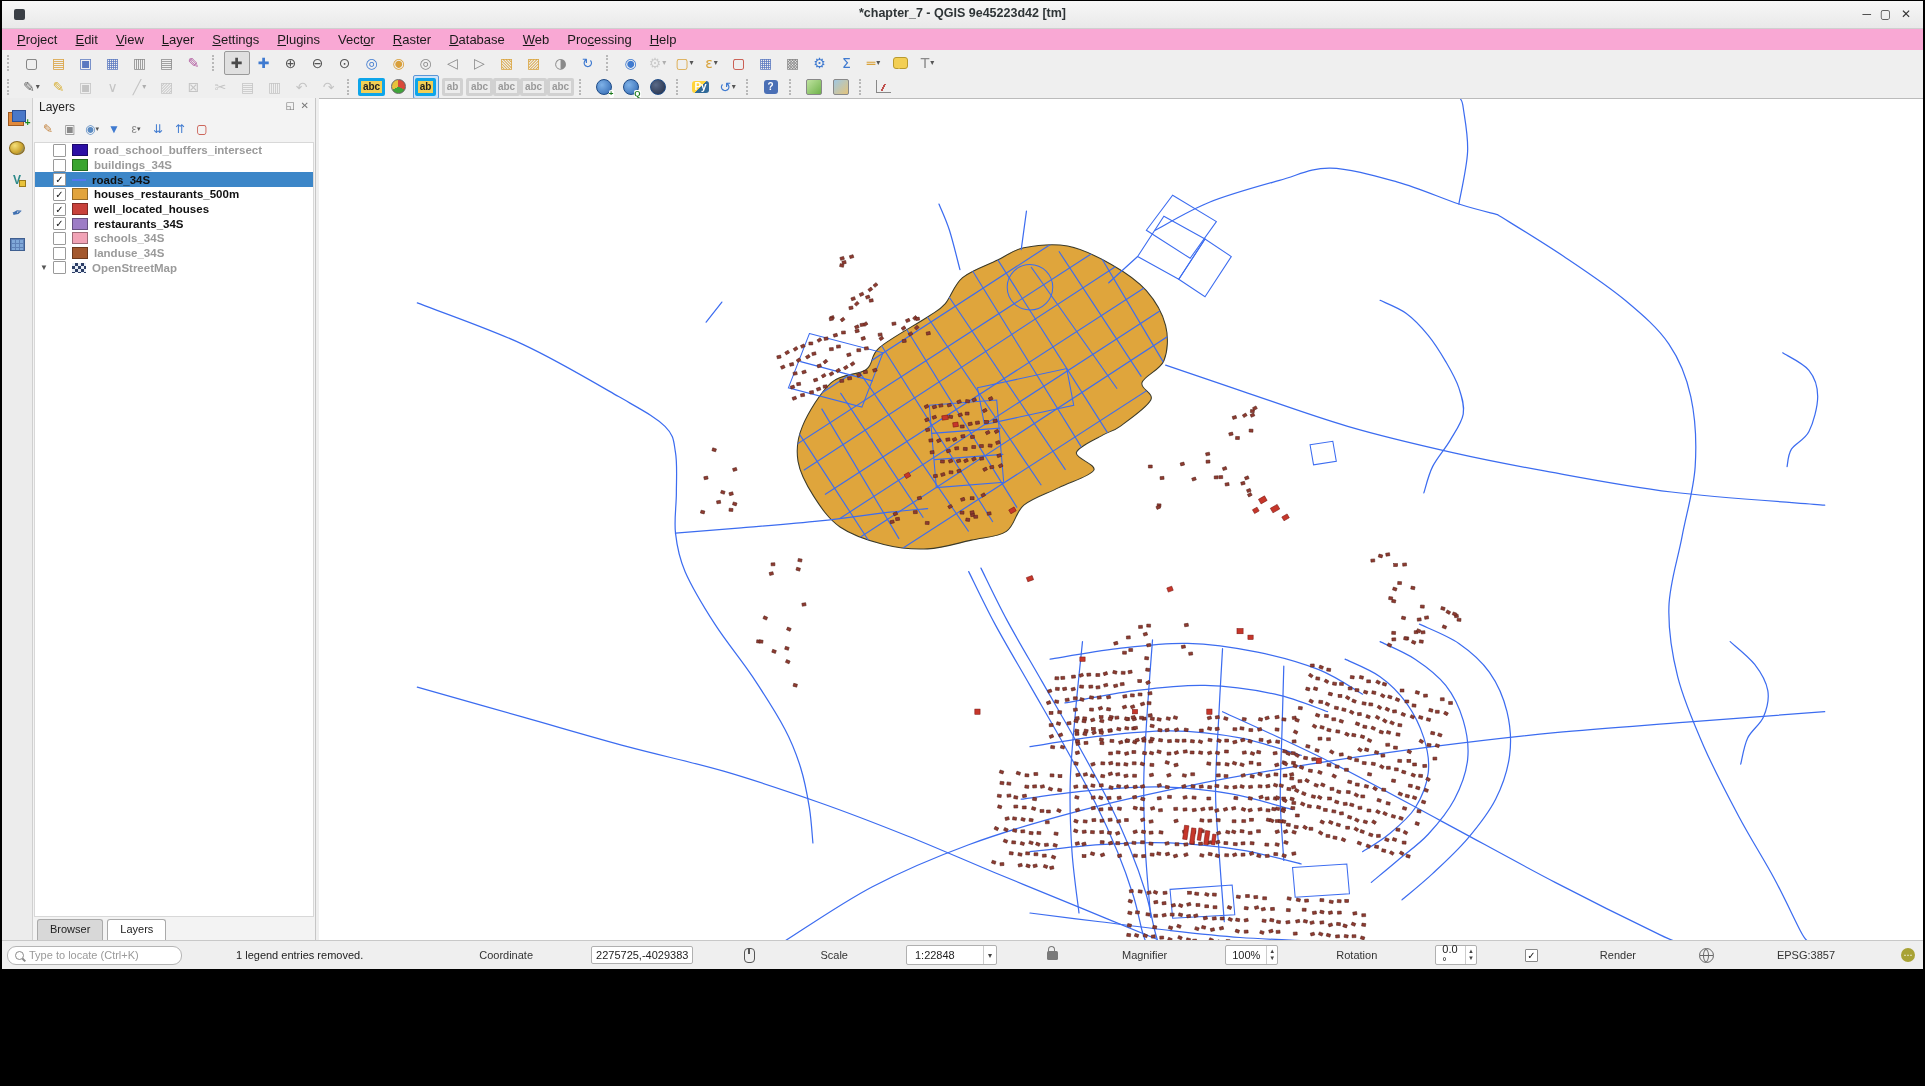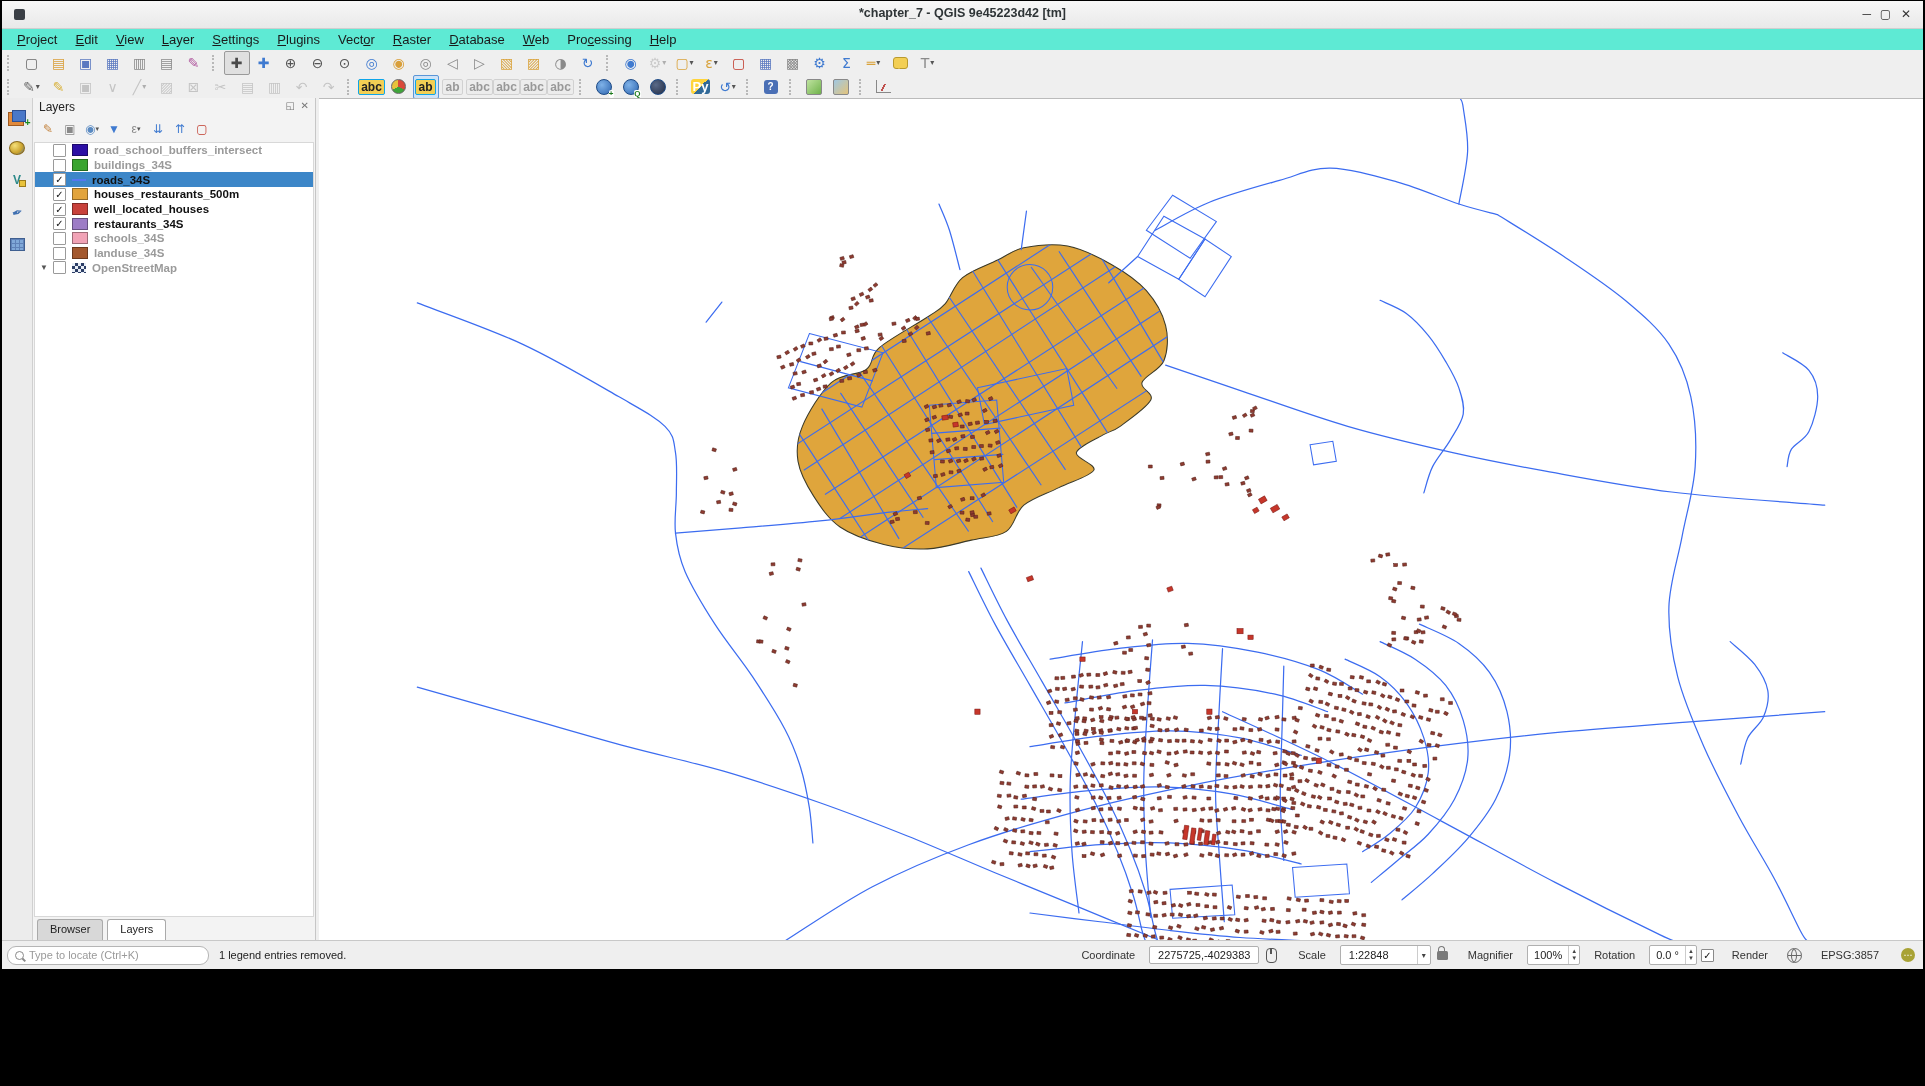--- a/index.html
+++ b/index.html
@@ -5,42 +5,42 @@
   html,body{margin:0;padding:0;background:#000;width:1925px;height:1086px;overflow:hidden;
     font-family:"Liberation Sans","DejaVu Sans",sans-serif;-webkit-font-smoothing:antialiased;}
   #window{position:absolute;top:1px;left:2px;width:1921px;height:968px;background:#efefef;}
   
   #titlebar{position:absolute;top:0;left:0;right:0;height:27px;
     background:linear-gradient(#f7f7f7,#e9e9e9);border-bottom:1px solid #cfcfcf;}
   #appicon{position:absolute;left:12px;top:8px;width:11px;height:11px;background:#3a3f45;border-radius:2px;}
   #title{position:absolute;left:0;right:0;top:5px;text-align:center;font-size:12.5px;font-weight:bold;color:#2e3436;}
   .winctl{position:absolute;top:6px;font-size:12px;color:#333;cursor:default;}
   
-  #menubar{position:absolute;top:28px;left:0;right:0;height:21px;background:#5eead4;display:flex;align-items:center;padding-left:6px;}
+  #menubar{position:absolute;top:28px;left:0;right:0;height:21px;background:#f9a8d4;display:flex;align-items:center;padding-left:6px;}
   .menuitem{font-size:13px;color:#1a1a1a;padding:2px 9px;}
   .menuitem u{text-decoration:underline;}
   
   .toolbar{position:absolute;left:0;right:0;display:flex;align-items:center;background:#efefef;}
   #toolbar1{top:49px;height:25px;border-bottom:1px solid #e2e2e2;}
   #toolbar2{top:74px;height:23px;border-bottom:1px solid #d6d6d6;}
   .tgroup{display:flex;align-items:center;}
   .thandle{width:5px;height:16px;border-left:2px dotted #b8b8b8;margin:0 4px 0 5px;}
   .tbtn{position:relative;width:24px;height:22px;display:flex;align-items:center;justify-content:center;border:1px solid transparent;border-radius:2px;margin:0 0.5px;}
   .tbtn.active{border-color:#9a9a9a;background:#e0e0e0;}
   .tbtn.selected{border-color:#5a96d8;background:#cfe3f7;}
   .tbtn.disabled{opacity:0.42;}
   .tbtn .gly{font-family:"DejaVu Sans",sans-serif;font-size:14px;line-height:1;}
   .tbtn .caret{font-size:8px;color:#555;margin-left:1px;}
-  .abctag{font-size:12px;font-weight:bold;color:#222;background:#f3cf54;border:1px solid #0ea5e9;border-radius:2px;padding:1px 2px;line-height:1;}
+  .abctag{font-size:10px;font-weight:bold;color:#222;background:#f3cf54;border:3px solid #0ea5e9;border-radius:2px;padding:1px 2px;line-height:1;}
   .abctag.gray{background:#e8e8e8;border-color:#aaa;}
   .pieic{width:13px;height:13px;border-radius:50%;background:conic-gradient(#d94a3a 0 120deg,#3fa53a 120deg 240deg,#e8c23a 240deg 360deg);border:1px solid #666;}
   .globeic{width:14px;height:14px;border-radius:50%;background:radial-gradient(circle at 35% 35%,#7fb2e8,#2f66b0);border:1px solid #1d4a86;position:relative;}
   .globeic .badge{position:absolute;right:-3px;bottom:-4px;font-size:8px;font-weight:bold;color:#1c7a1c;background:#fff;border-radius:2px;line-height:1;}
   .globeic.dark{background:radial-gradient(circle at 35% 35%,#5a6a88,#222c44);}
-  .pyic{font-size:13px;font-weight:bold;color:#2b5b84;background:linear-gradient(135deg,#ffd43b 0 50%,#306998 50% 100%);border-radius:3px;padding:1px 2px;line-height:1;color:#fff;}
+  .pyic{font-size:10px;font-weight:bold;color:#2b5b84;background:linear-gradient(135deg,#ffd43b 0 50%,#306998 50% 100%);border-radius:3px;padding:1px 2px;line-height:1;color:#fff;}
   .helpic{width:14px;height:14px;border-radius:3px;background:#4a6fb5;color:#fff;font-size:10px;font-weight:bold;display:flex;align-items:center;justify-content:center;}
   .mapic{width:14px;height:14px;border-radius:2px;border:1px solid #888;}
   .mapic.m1{background:linear-gradient(135deg,#bfe3a0,#6fb24a);}
   .mapic.m2{background:linear-gradient(135deg,#a0c8e3,#e3c37a);}
   .chartic{width:14px;height:12px;border-left:1.5px solid #888;border-bottom:1.5px solid #888;position:relative;}
   .chartic::after{content:"";position:absolute;left:1px;bottom:1px;width:10px;height:7px;
     background:linear-gradient(115deg,transparent 45%,#c0504d 45%,#c0504d 60%,transparent 60%);}
   .balloonic{width:13px;height:10px;background:#f3cf54;border:1px solid #b99a2e;border-radius:3px;position:relative;}
   .balloonic::after{content:"";position:absolute;left:2px;bottom:-4px;border:3px solid transparent;border-top-color:#f3cf54;}
   
@@ -75,21 +75,21 @@
   .lrow .lname{margin-left:6px;font-weight:bold;color:#111;white-space:nowrap;}
   .lrow .lname.muted{color:#9a9a9a;}
   .lrow.sel .lname{}
   #paneltabs{position:absolute;left:4px;bottom:1px;height:21px;display:flex;}
   .ptab{font-size:11px;color:#222;padding:3px 12px 2px 12px;border:1px solid #aaa;border-bottom:none;border-radius:3px 3px 0 0;margin-right:4px;background:#d8d8d8;}
   .ptab.active{background:#fff;}
   
   #mapcanvas{position:absolute;top:0;left:317px;right:0;bottom:0;background:#fff;border-top:1px solid #bbb;}
   
   #statusbar{position:absolute;left:0;right:0;bottom:0;height:28px;background:#efefef;border-top:1px solid #c8c8c8;
-    display:flex;align-items:center;font-size:11px;color:#333;}
+    display:flex;align-items:center;font-size:11px;color:#333;gap:44px;}
   #locate{position:relative;margin-left:5px;width:200px;height:17px;background:#fff;border:1px solid #b5b5b5;border-radius:9px;
     display:flex;align-items:center;color:#9a9a9a;}
   .lens{width:7px;height:7px;border:1.4px solid #8a8a8a;border-radius:50%;margin:0 5px 0 7px;position:relative;flex:none;}
   .lens::after{content:"";position:absolute;left:6px;top:7px;width:4px;height:1.6px;background:#8a8a8a;transform:rotate(45deg);}
   .sbgap{flex:1;}
   .sblabel{margin:0 14px;white-space:nowrap;}
   .sbinput{height:16px;background:#fff;border:1px solid #b0b0b0;border-radius:2px;display:flex;align-items:center;justify-content:center;color:#222;padding:0 4px;}
   .spin{display:flex;align-items:stretch;height:18px;background:#fff;border:1px solid #b0b0b0;border-radius:2px;}
   .spin .val{display:flex;align-items:center;padding:0 6px;color:#222;}
   .spin .arrows{display:flex;flex-direction:column;justify-content:center;border-left:1px solid #ccc;padding:0 2px;font-size:6px;color:#444;line-height:1.1;}

